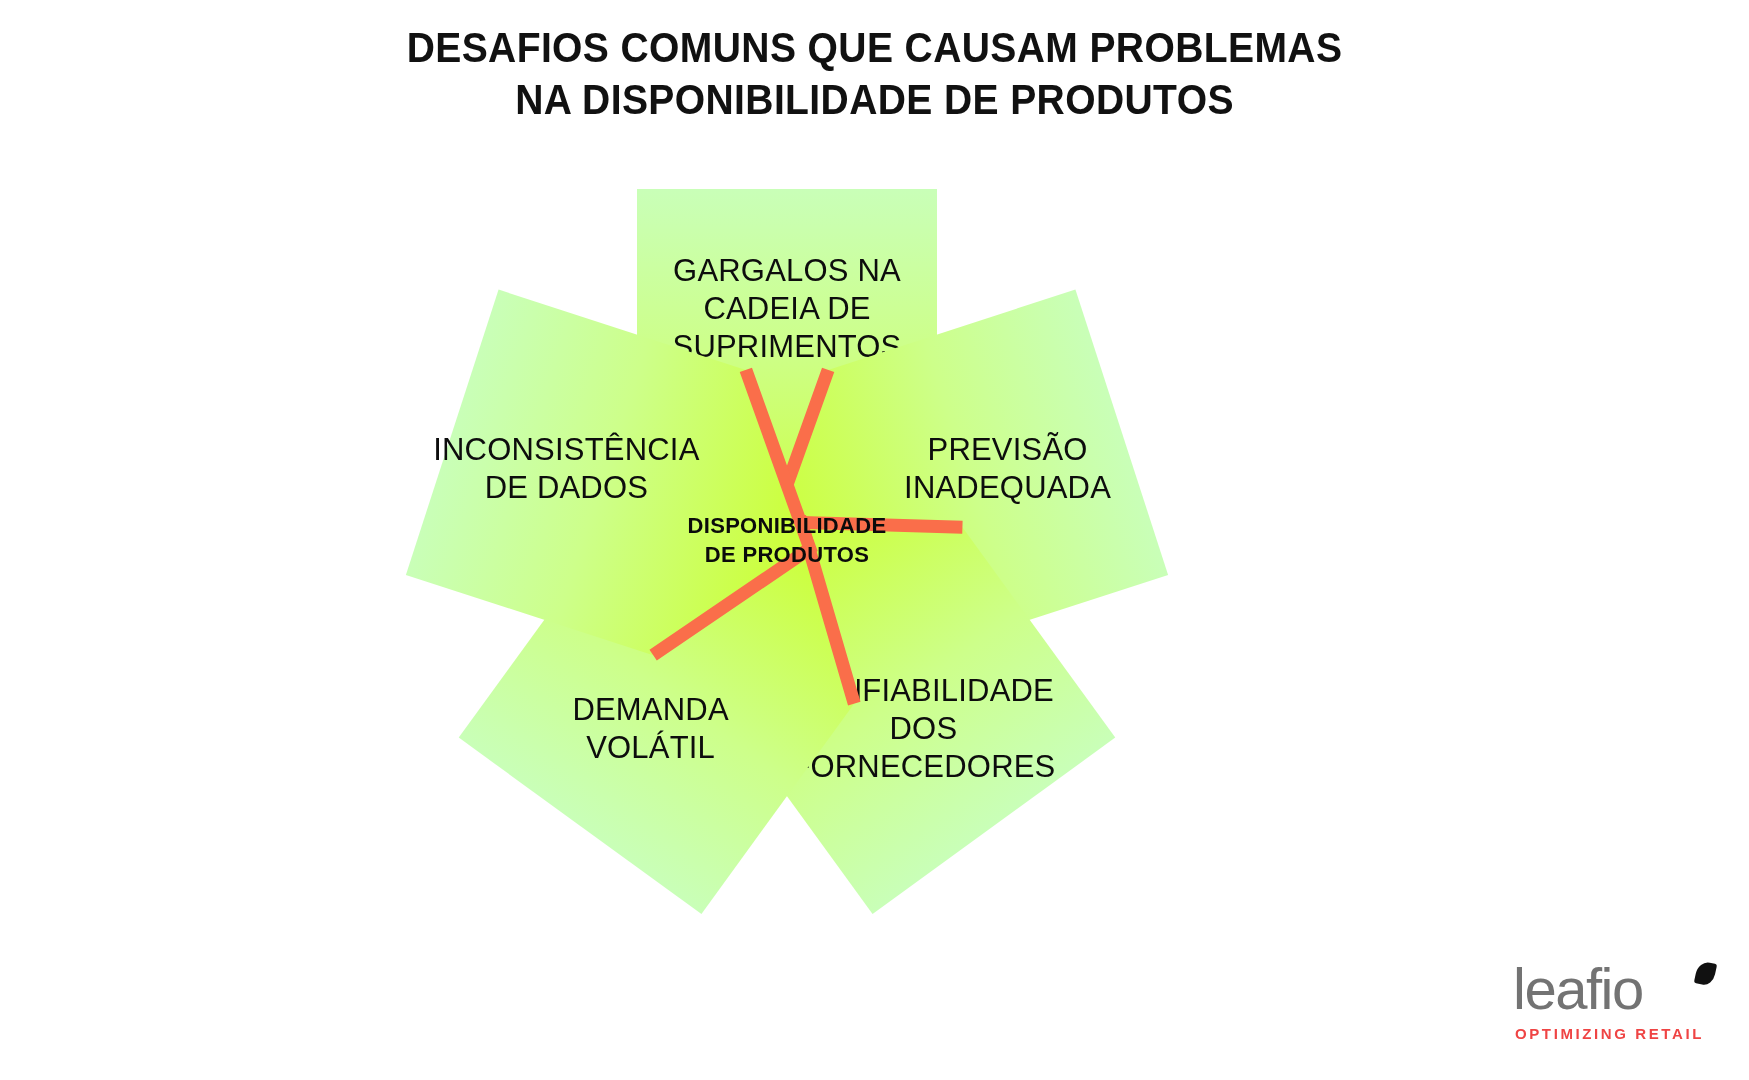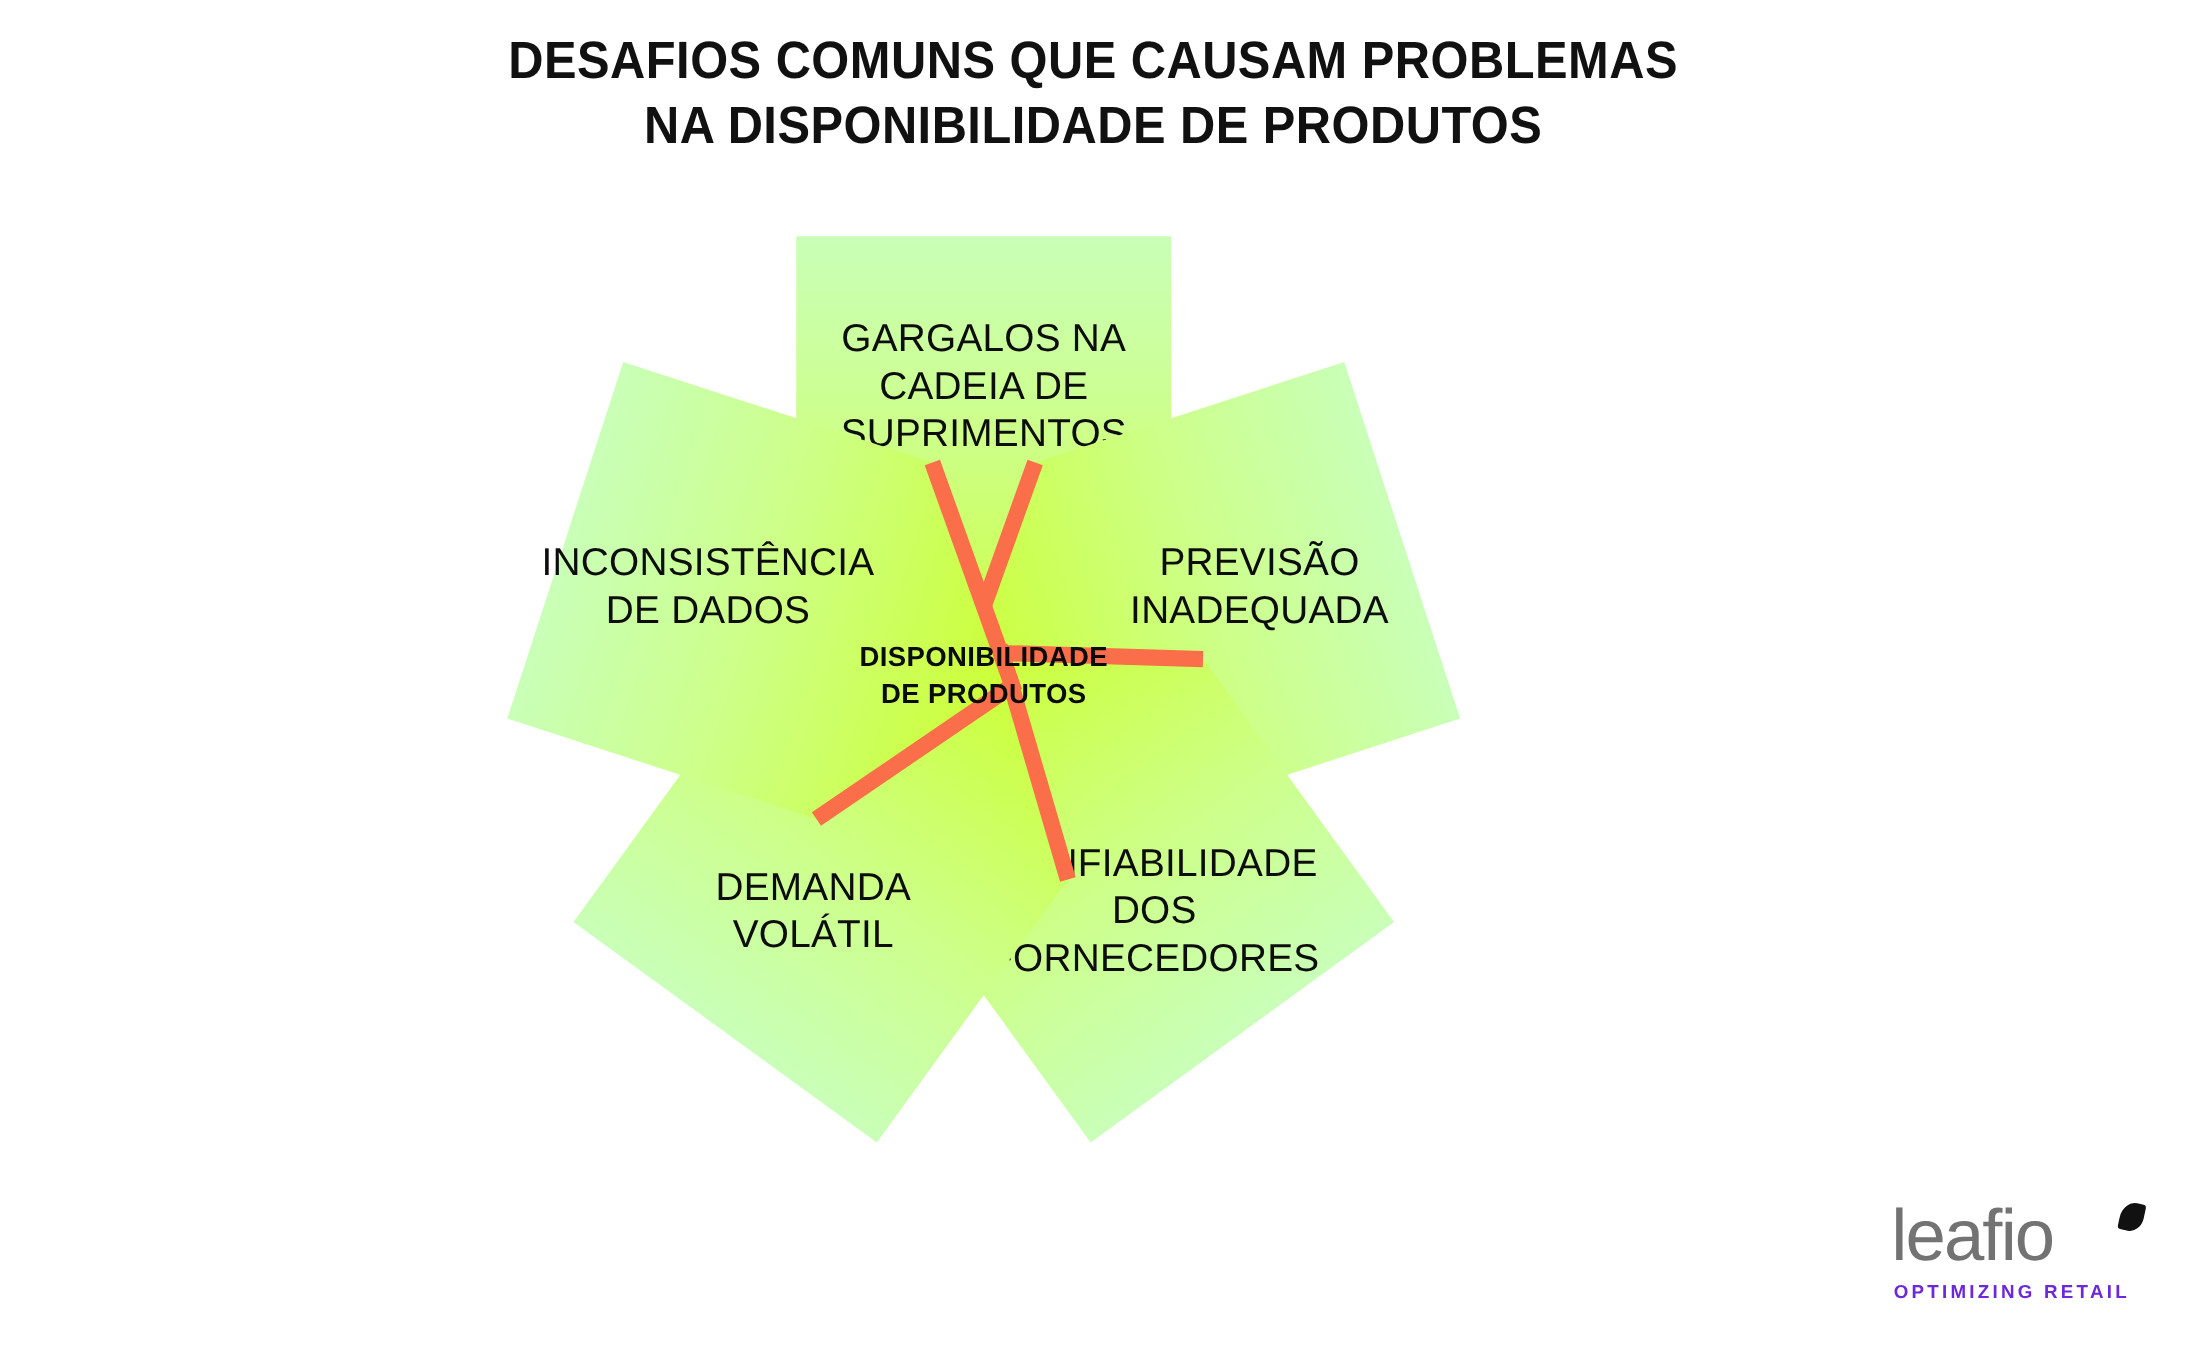--- a/index.html
+++ b/index.html
@@ -96,21 +96,21 @@
     transform: rotate(12deg);
   }
   #logo-tagline {
     display: block;
     margin-top: 7px;
     padding-left: 14px;
     font-family: "Liberation Sans", sans-serif;
     font-size: 15px;
     font-weight: bold;
     letter-spacing: 2.6px;
-    color: #6d28d9;
+    color: #ef4444;
   }
 </style>
 </head>
 <body>
 
 <div id="title-block">
   <span class="title-line">DESAFIOS COMUNS QUE CAUSAM PROBLEMAS</span>
   <span class="title-line">NA DISPONIBILIDADE DE PRODUTOS</span>
 </div>
 

